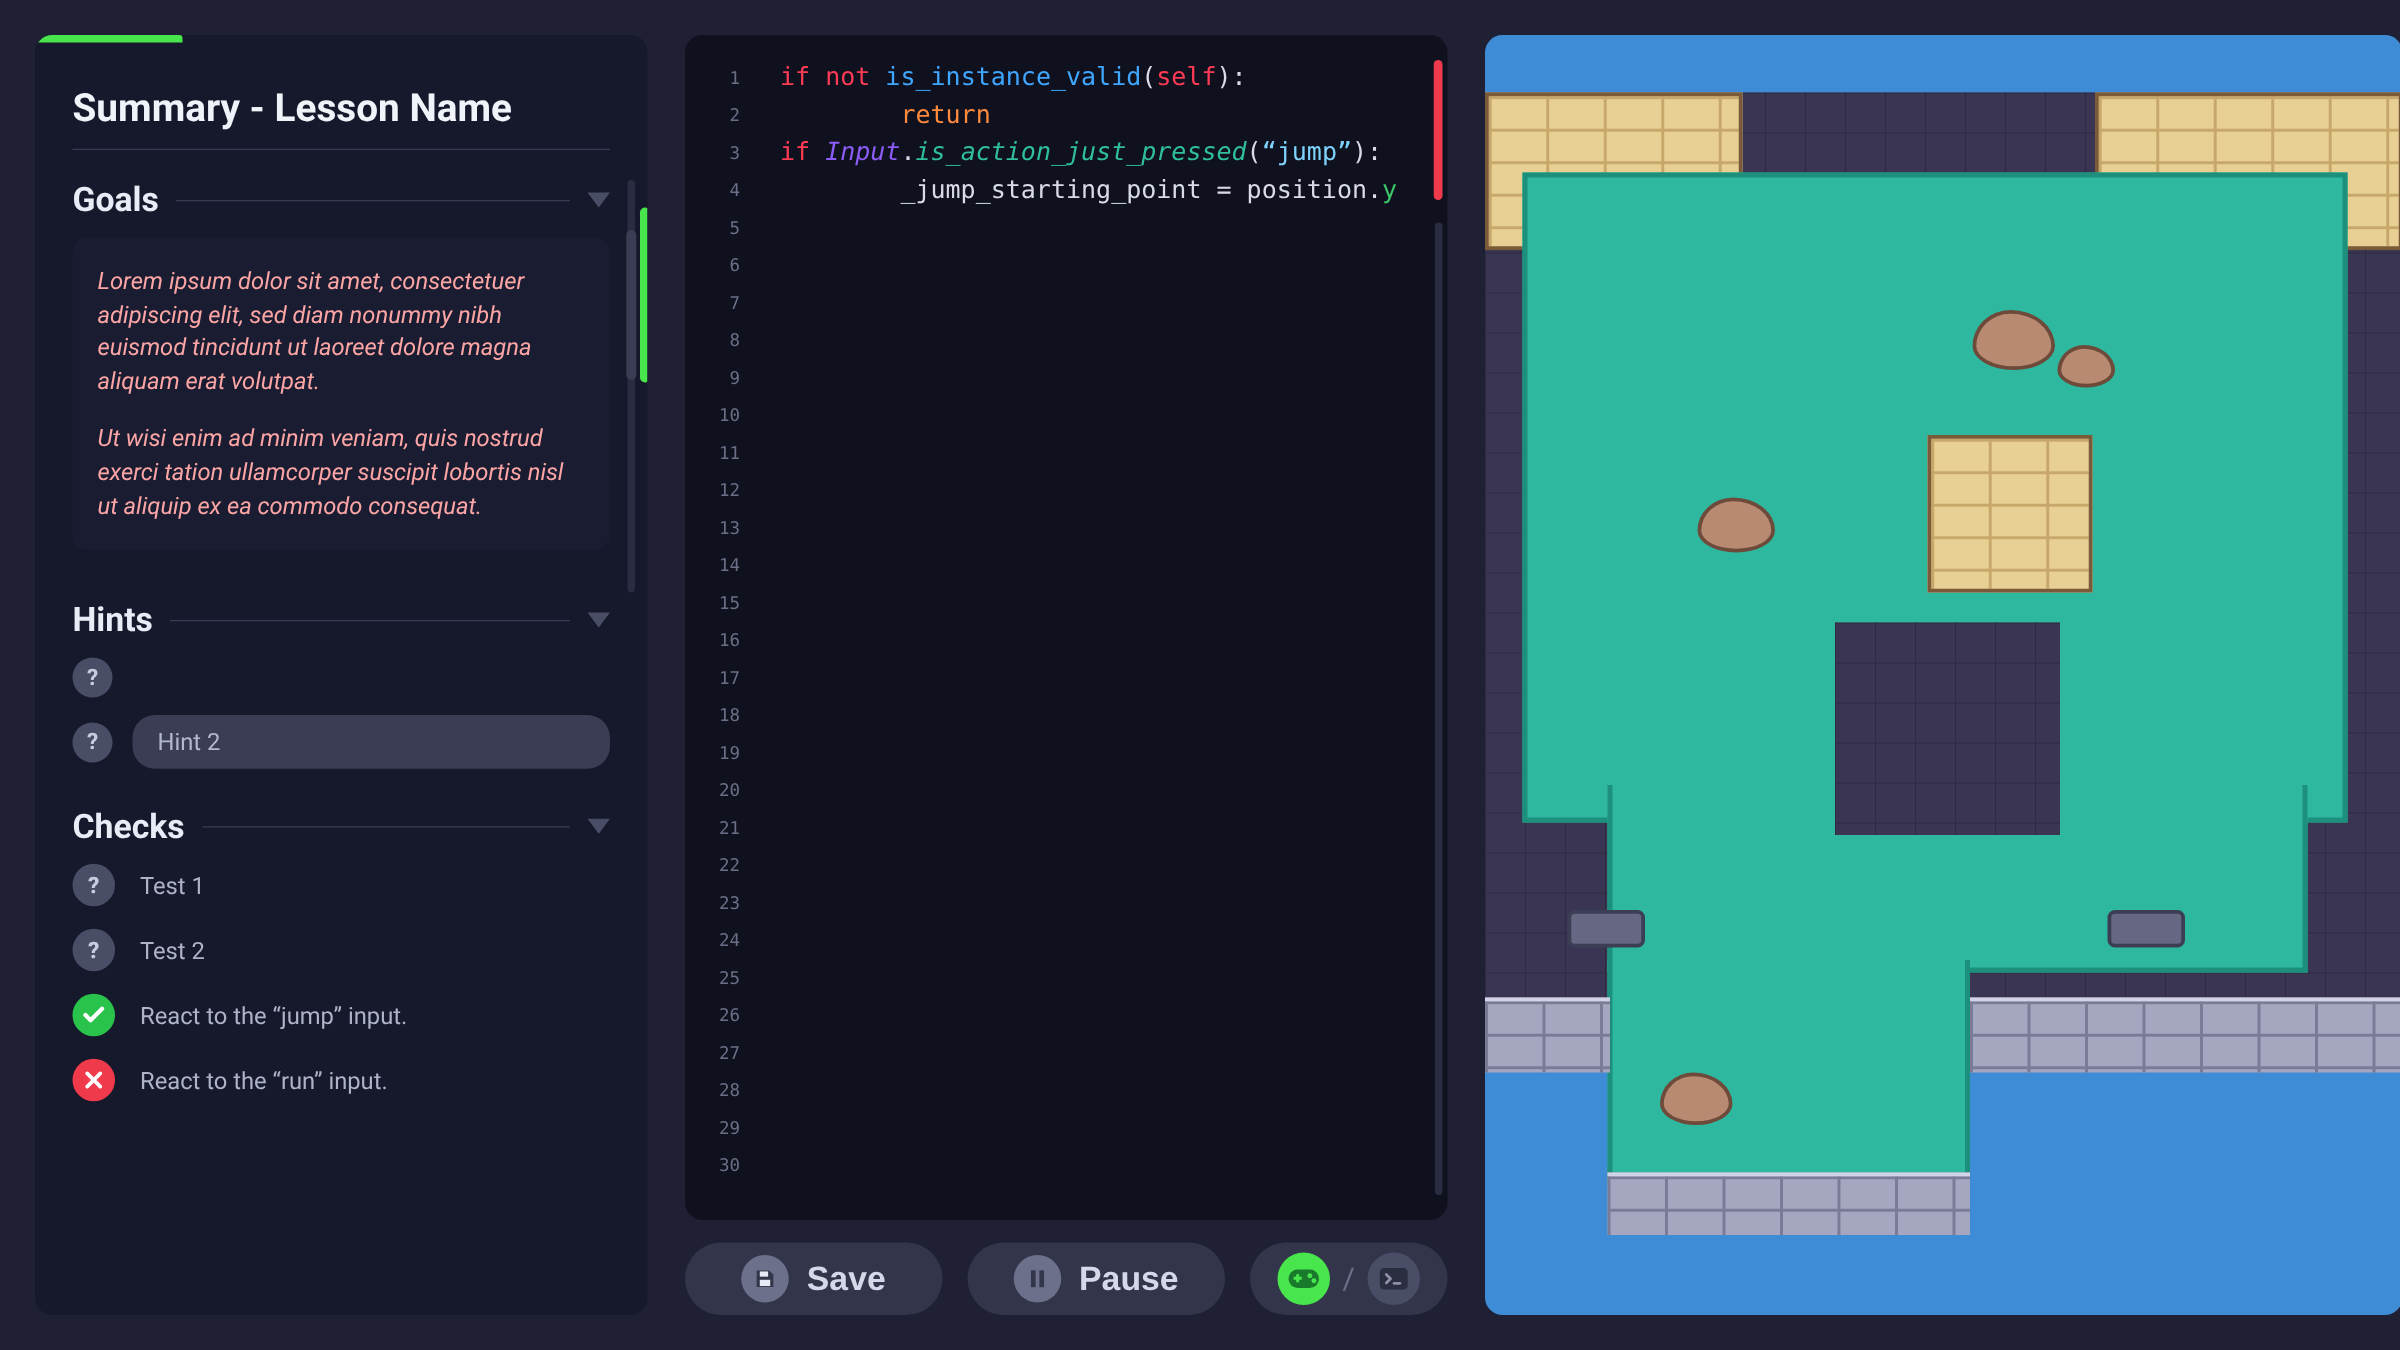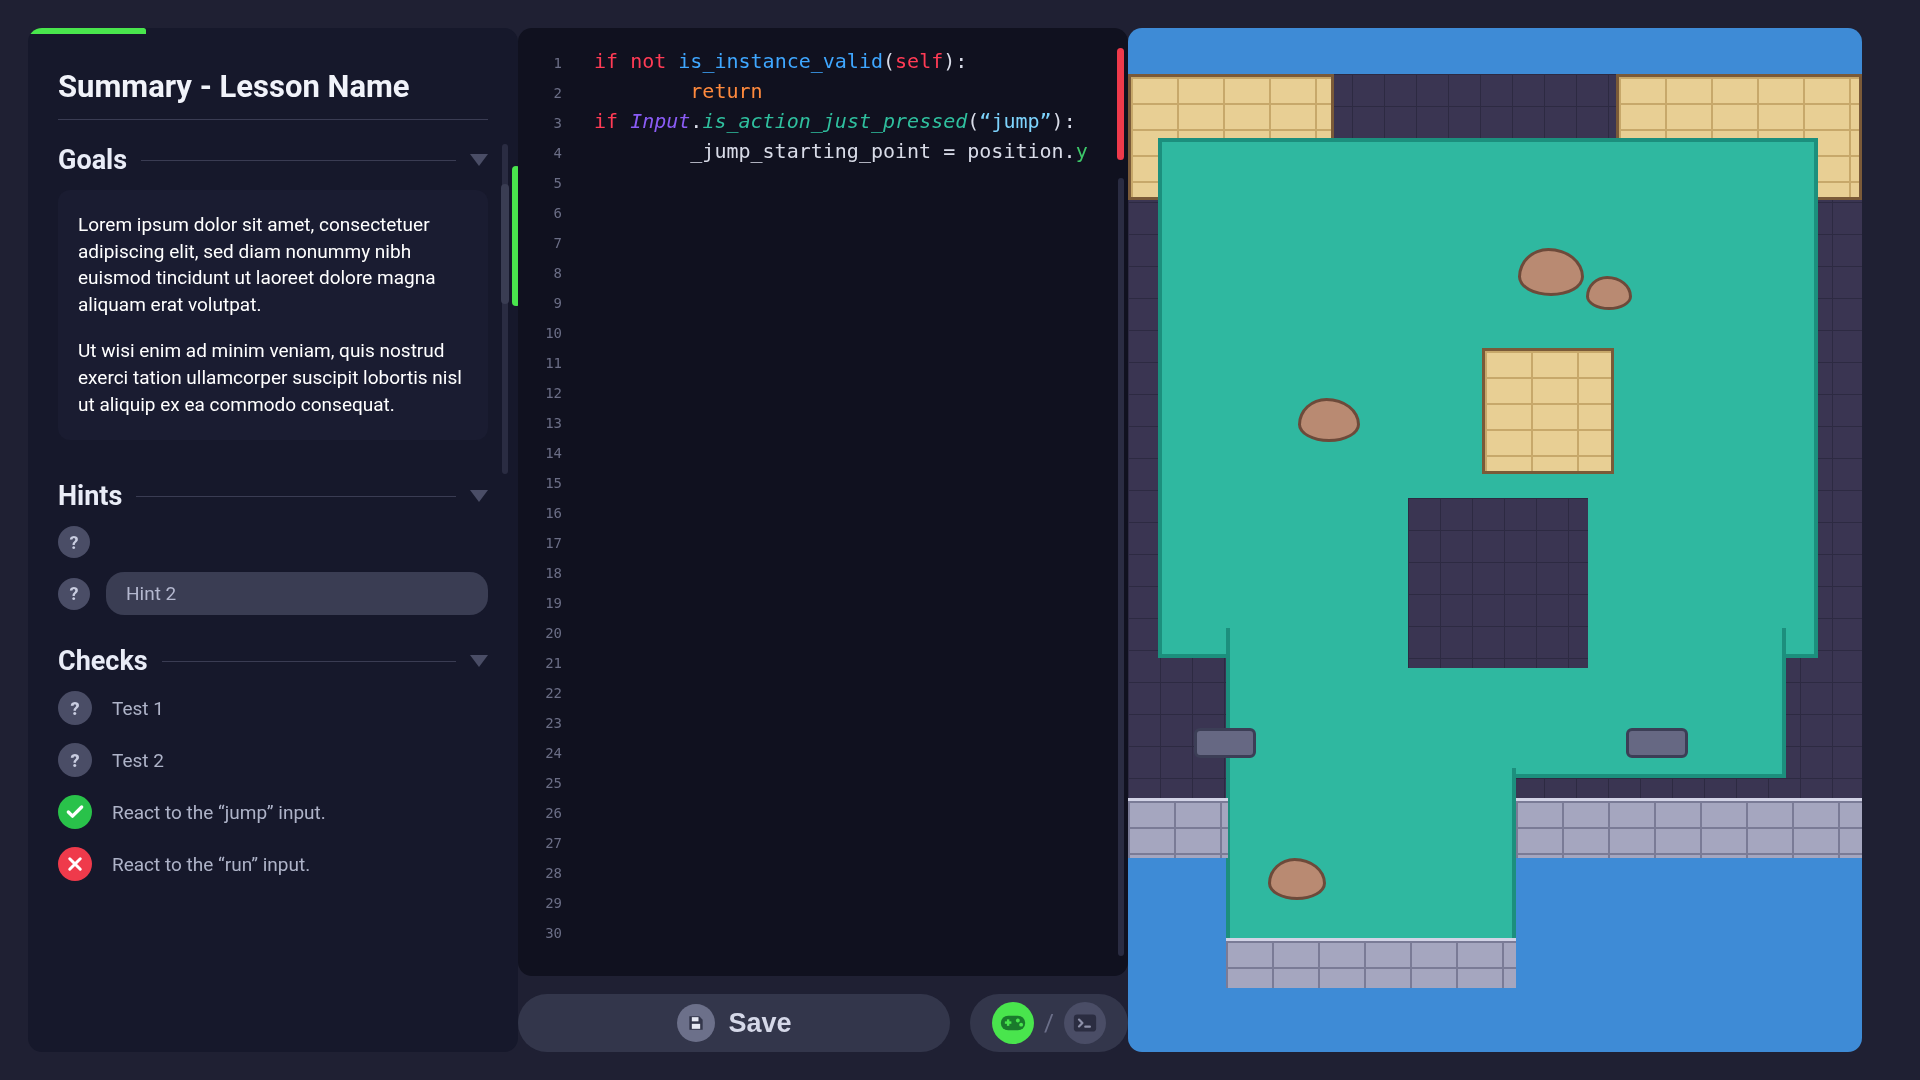--- a/index.html
+++ b/index.html
@@ -6,20 +6,21 @@
   html, body { width: 1920px; height: 1080px; overflow: hidden; }
   body {
     background: #1f2033;
     font-family: -apple-system, BlinkMacSystemFont, "Segoe UI", Roboto, sans-serif;
     color: #c9cde0;
     padding: 28px;
   }
   .app {
     display: grid;
     grid-template-columns: 490px 610px 734px;
+    gap: 30px;
     height: 1024px;
   }
 
   
   .side-panel {
     background: #16182b;
     border-radius: 14px;
     position: relative;
     overflow: hidden;
     display: flex;
@@ -58,23 +59,24 @@
     border-left: 9px solid transparent;
     border-right: 9px solid transparent;
     border-top: 12px solid #4a4d66;
   }
   .goals-box {
     background: #1a1c31;
     border-radius: 12px;
     padding: 22px 20px;
     font-size: 19px;
     line-height: 1.4;
-    color: #ffffff;
+    color: #fca5a5;
     margin-bottom: 40px;
     position: relative;
+    font-style: italic;
   }
   .goals-box p + p { margin-top: 20px; }
   .hint-row {
     display: flex; align-items: center; gap: 16px; margin-bottom: 14px;
   }
   .qmark {
     width: 32px; height: 32px; border-radius: 50%;
     background: #4a4d66; color: #c9cde0;
     display:flex; align-items:center; justify-content:center;
     font-weight:700; font-size:18px;
@@ -330,20 +332,29 @@
       <button class="btn">
         <span class="btn-icon-circle">
           <svg width="20" height="20" viewBox="0 0 24 24" fill="#33364b">
               <path d="M4 4h12l4 4v12H4z" fill="#33364b"></path>
               <rect x="7" y="5" width="8" height="5" fill="#e7e9f4"></rect>
               <rect x="7" y="13" width="10" height="6" fill="#e7e9f4"></rect>
             </svg>
         </span>
         <span>Save</span>
       </button>
+      <button class="btn">
+        <span class="btn-icon-circle">
+          <svg width="18" height="18" viewBox="0 0 24 24">
+              <rect x="5" y="3" width="5" height="18" fill="#33364b"></rect>
+              <rect x="14" y="3" width="5" height="18" fill="#33364b"></rect>
+            </svg>
+        </span>
+        <span>Pause</span>
+      </button>
       <div class="mode-toggle">
         <div class="mode-ic mode-active">
           <svg width="26" height="18" viewBox="0 0 32 20">
               <rect x="1" y="1" width="30" height="18" rx="9" fill="#1a7a2c"></rect>
               <circle cx="22" cy="7" r="2.4" fill="#49e54d"></circle>
               <circle cx="26" cy="12" r="2.4" fill="#49e54d"></circle>
               <rect x="6" y="8" width="8" height="3" fill="#49e54d"></rect>
               <rect x="8.5" y="5.5" width="3" height="8" fill="#49e54d"></rect>
             </svg>
         </div>

